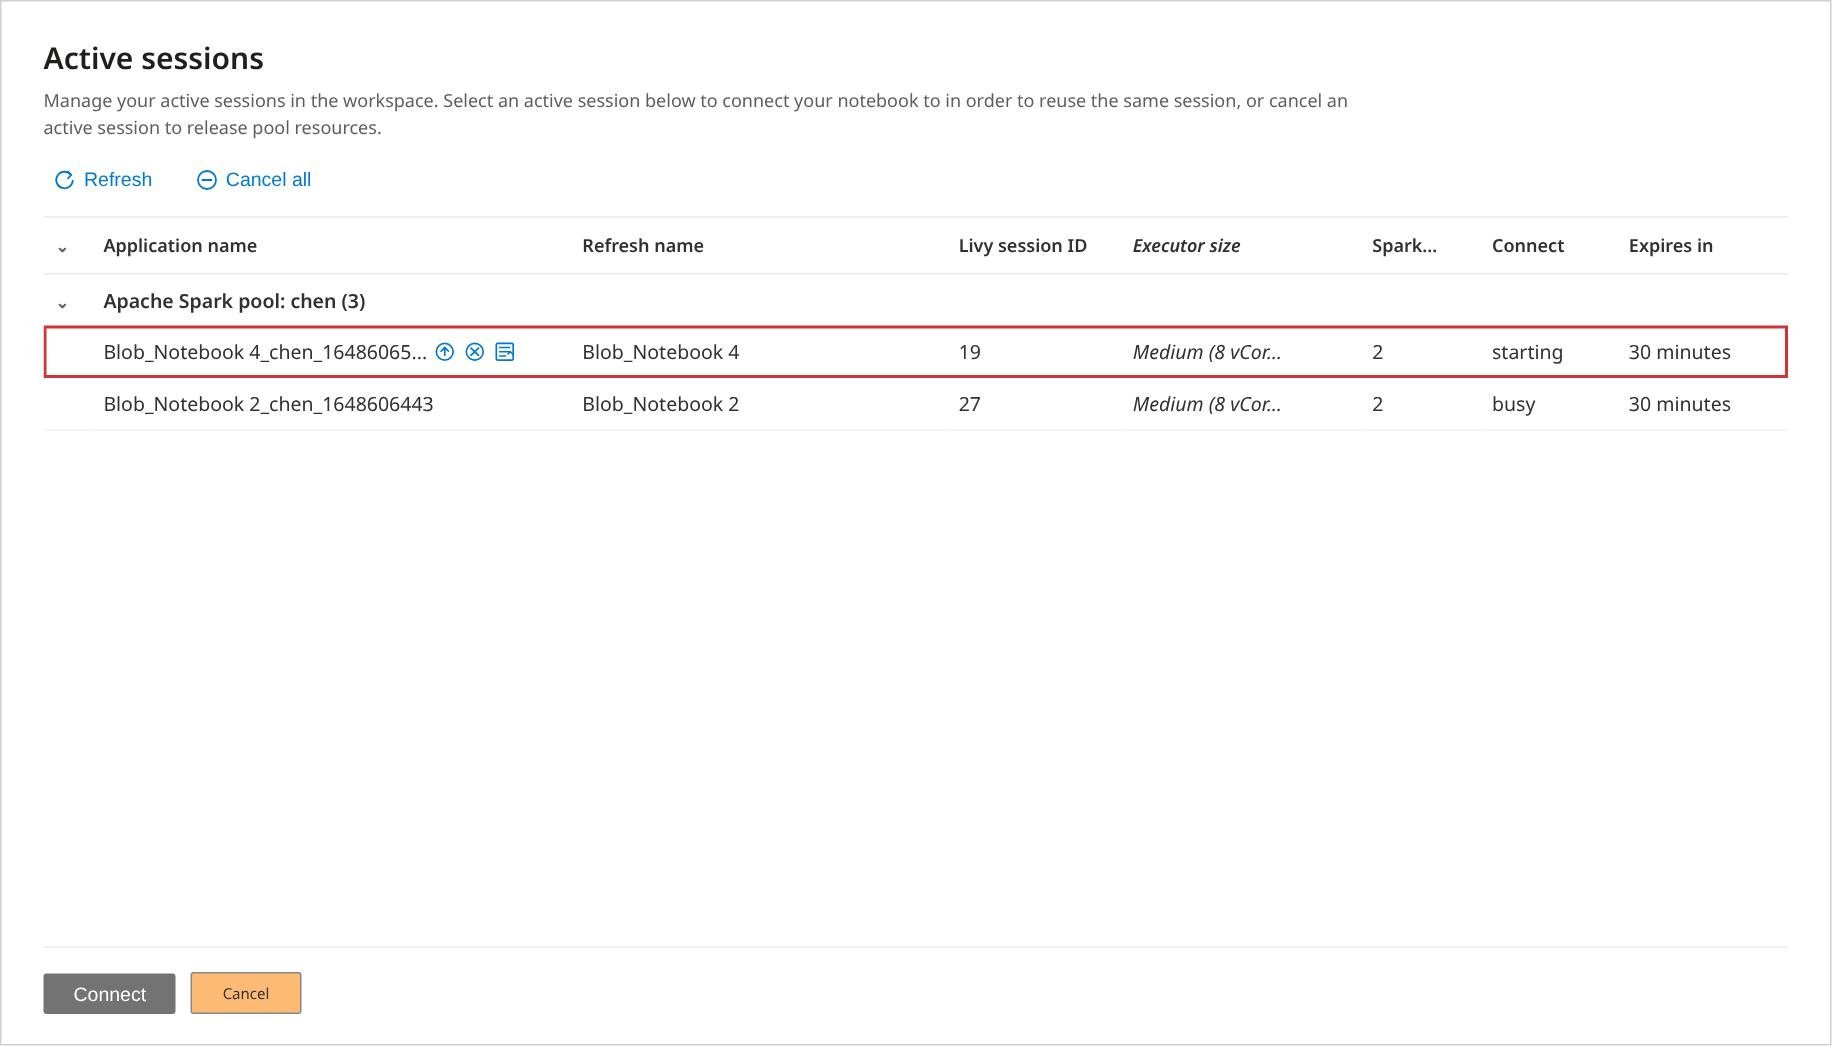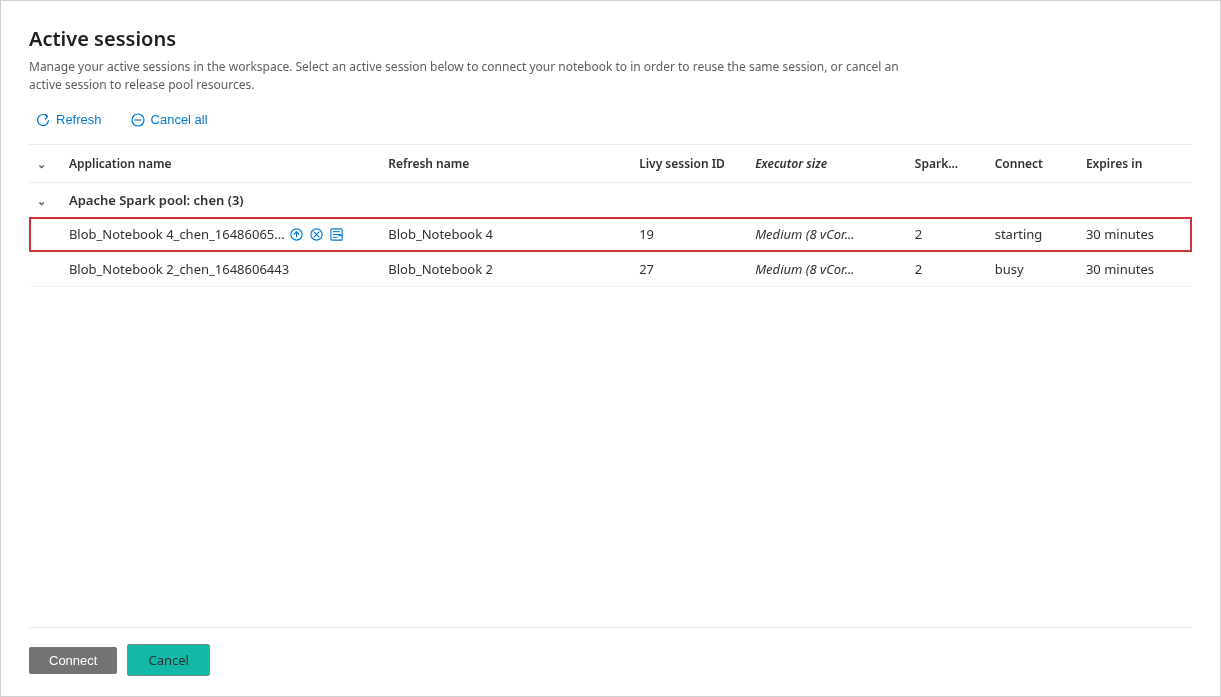--- a/index.html
+++ b/index.html
@@ -133,25 +133,25 @@
       background: #737373;
       color: #fff;
       border: none;
       padding: 6px 20px;
       font-size: 13px;
       border-radius: 2px;
       cursor: pointer;
       font-family: Liberation Sans, sans-serif;
     }
     .btn-secondary {
-      background: #14b8a6;
+      background: #fdba74;
       color: #323130;
       border: 1px solid #8a8886;
       padding: 6px 20px;
-      font-size: 13px;
+      font-size: 10px;
       border-radius: 2px;
       cursor: pointer;
       font-family: inherit;
     }
 
     .appname-cell {
       display: flex;
       align-items: center;
     }
   </style>

